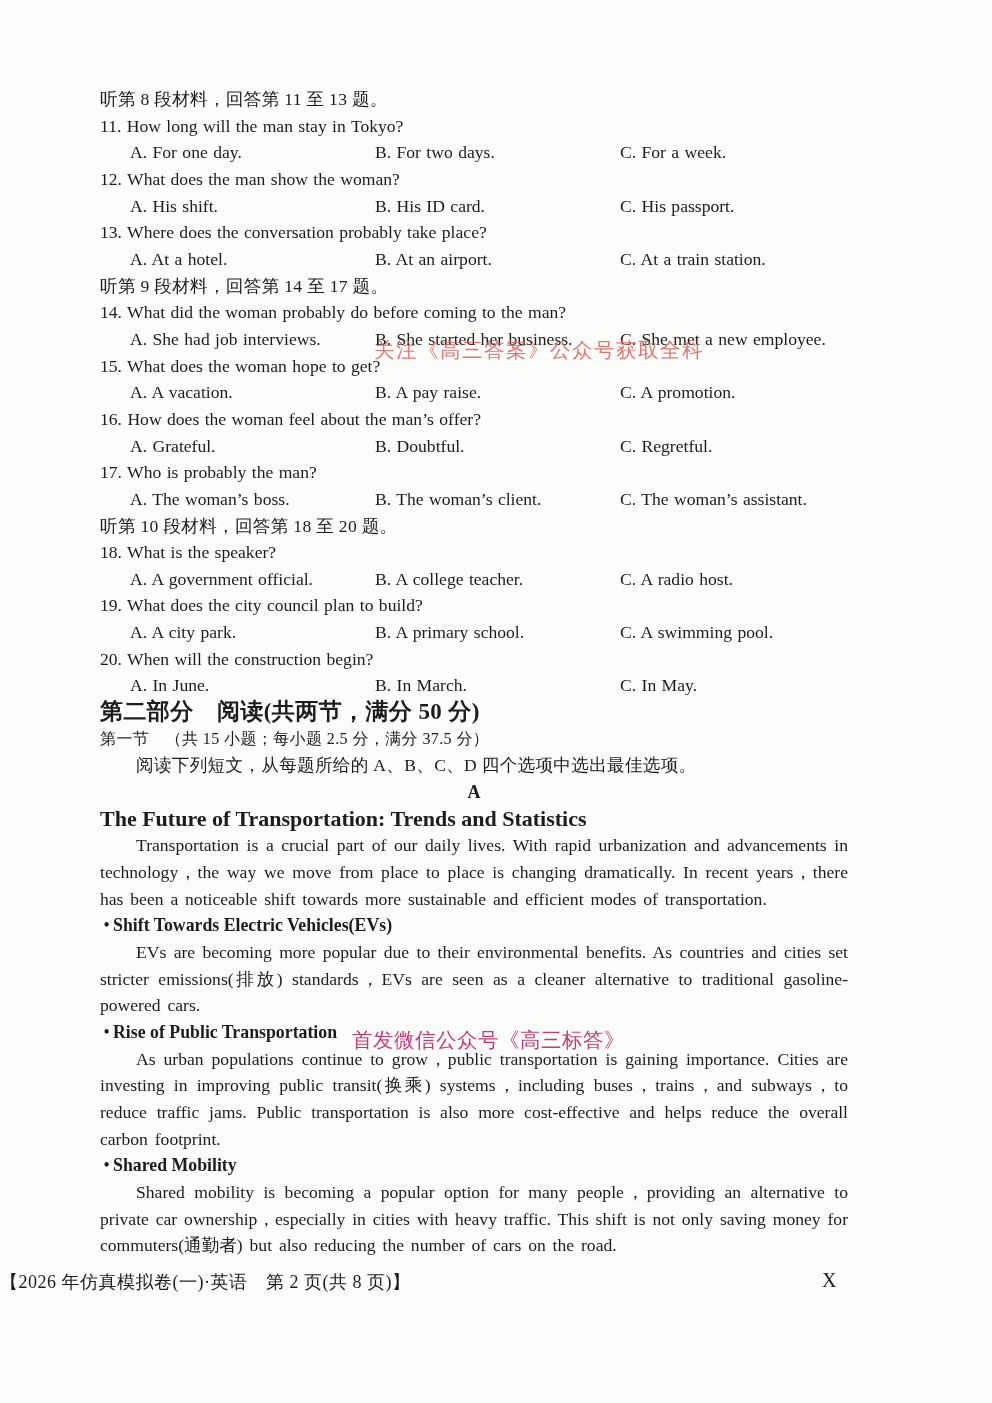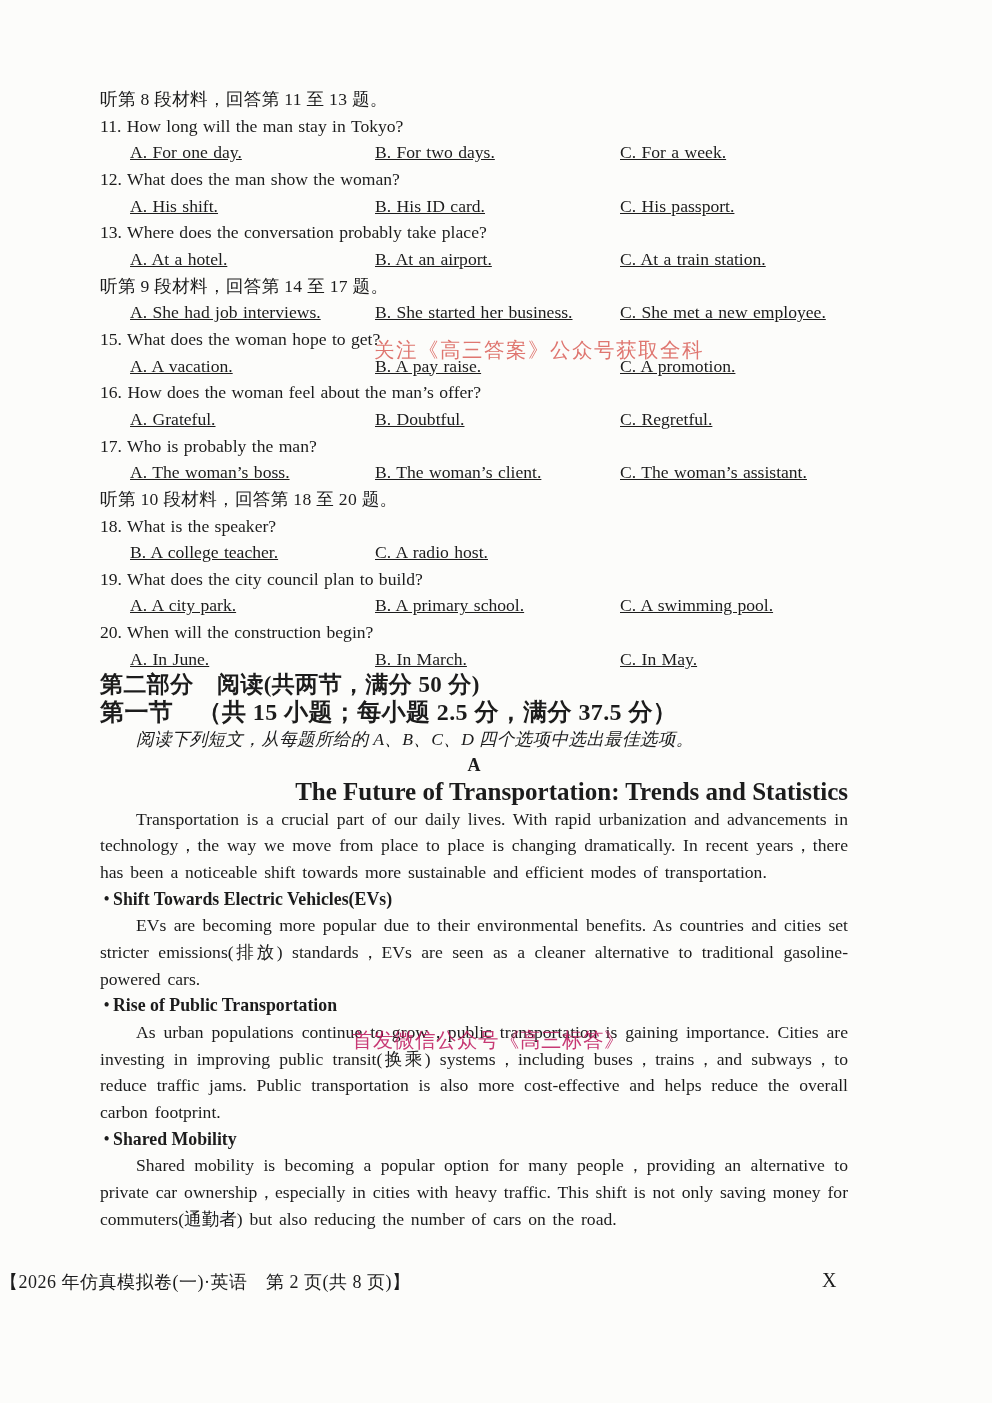--- a/index.html
+++ b/index.html
@@ -13,29 +13,29 @@
     overflow:hidden;
     padding-left:40px;
   }
   .content{
     position:absolute;
     left:100px;top:86px;width:748px;
     font-size:17.6px;line-height:26.65px;
   }
   .cjk-line{letter-spacing:.3px;}
   .q{word-spacing:1px;}
-  .opts{display:flex;padding-left:30px;word-spacing:1px;text-decoration:underline;}
+  .opts{display:flex;padding-left:30px;word-spacing:1px;}
   .opt-a{width:245px;}
   .opt-b{width:245px;}
   .opt-c{flex:1;}
   .part-hdr{font-weight:700;font-size:23px;letter-spacing:.4px;}
-  .sec-hdr{font-weight:700;font-size:24px;letter-spacing:.4px;}
-  .instr{padding-left:36px;letter-spacing:.3px;font-style:italic;}
+  .sec-hdr{font-weight:400;font-size:16px;letter-spacing:.4px;}
+  .instr{padding-left:36px;letter-spacing:.3px;}
   .passage-label{text-align:center;font-weight:700;font-size:18px;}
-  .passage-title{text-align:right;font-weight:700;font-size:25px;}
+  .passage-title{text-align:left;font-weight:700;font-size:22px;}
   .para{text-align:justify;text-indent:36px;word-spacing:.14em;}
   .bullet-hdr{font-weight:700;font-size:17.8px;}
   .bullet-hdr .dot{display:inline-block;width:13px;text-align:center;font-weight:400;}
   .watermark{
     position:absolute;
     font-size:20.5px;
     letter-spacing:1.5px;
     opacity:.85;
     white-space:nowrap;
     font-weight:400;
@@ -74,20 +74,21 @@
       <span class="opt-c">C. His passport.</span>
     </div>
     <div class="q">13. Where does the conversation probably take place?</div>
     <div class="opts">
       <span class="opt-a">A. At a hotel.</span>
       <span class="opt-b">B. At an airport.</span>
       <span class="opt-c">C. At a train station.</span>
     </div>
 
     <div class="cjk-line">听第 9 段材料，回答第 14 至 17 题。</div>
+    <div class="q">14. What did the woman probably do before coming to the man?</div>
     <div class="opts">
       <span class="opt-a">A. She had job interviews.</span>
       <span class="opt-b">B. She started her business.</span>
       <span class="opt-c">C. She met a new employee.</span>
     </div>
     <div class="q">15. What does the woman hope to get?</div>
     <div class="opts">
       <span class="opt-a">A. A vacation.</span>
       <span class="opt-b">B. A pay raise.</span>
       <span class="opt-c">C. A promotion.</span>
@@ -101,20 +102,21 @@
     <div class="q">17. Who is probably the man?</div>
     <div class="opts">
       <span class="opt-a">A. The woman’s boss.</span>
       <span class="opt-b">B. The woman’s client.</span>
       <span class="opt-c">C. The woman’s assistant.</span>
     </div>
 
     <div class="cjk-line">听第 10 段材料，回答第 18 至 20 题。</div>
     <div class="q">18. What is the speaker?</div>
     <div class="opts">
+      <span class="opt-a">A. A government official.</span>
       <span class="opt-b">B. A college teacher.</span>
       <span class="opt-c">C. A radio host.</span>
     </div>
     <div class="q">19. What does the city council plan to build?</div>
     <div class="opts">
       <span class="opt-a">A. A city park.</span>
       <span class="opt-b">B. A primary school.</span>
       <span class="opt-c">C. A swimming pool.</span>
     </div>
     <div class="q">20. When will the construction begin?</div>

